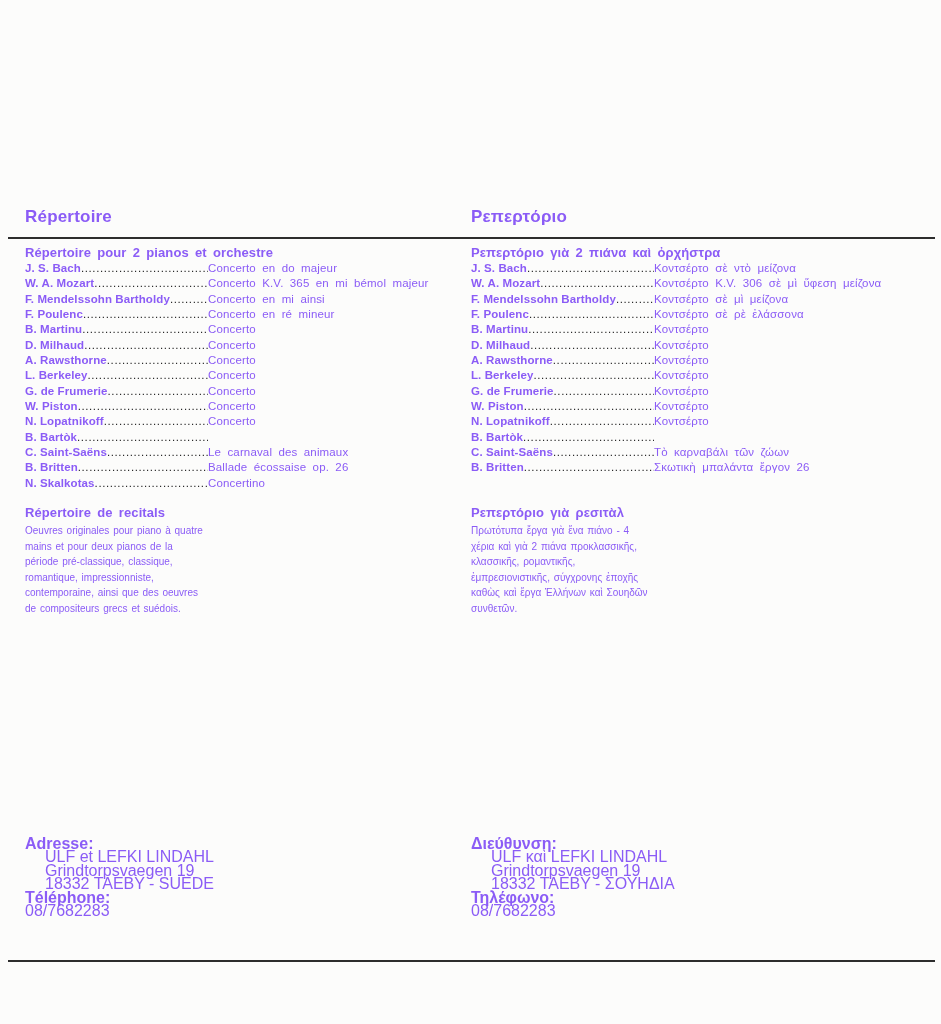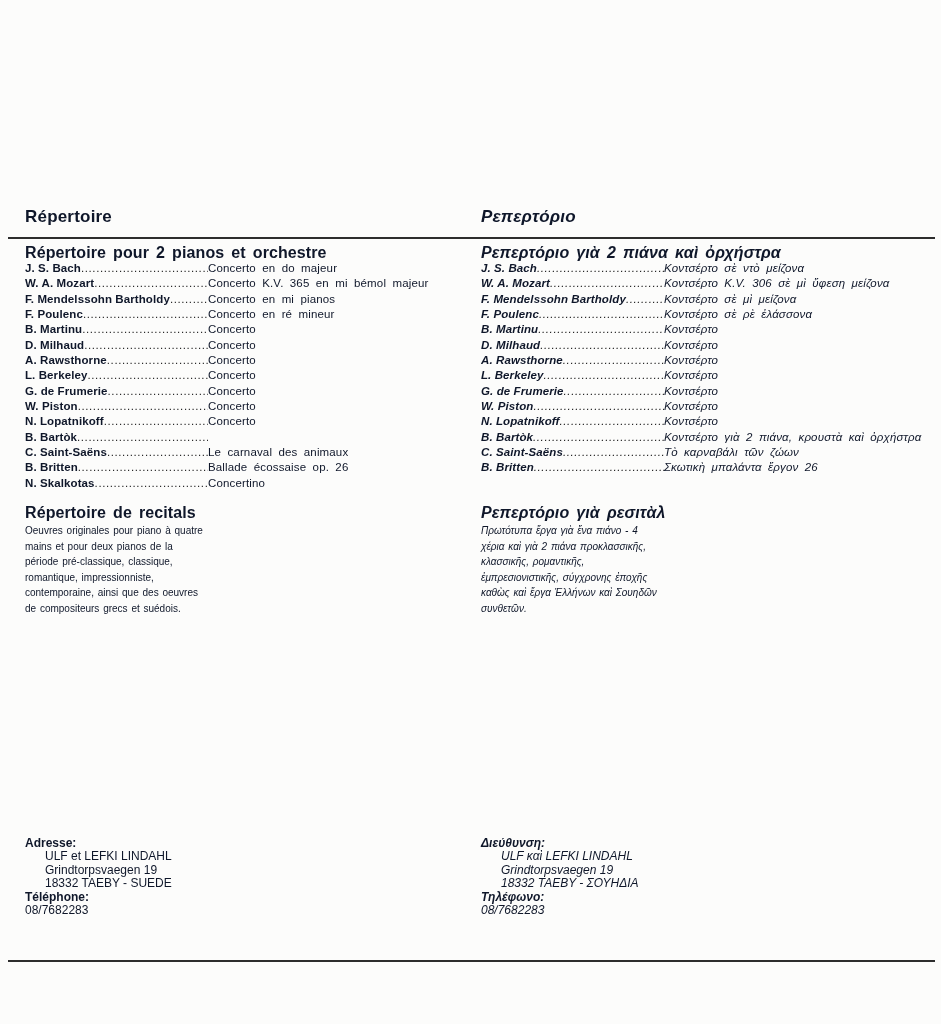--- a/index.html
+++ b/index.html
@@ -3,21 +3,21 @@
 <meta charset="utf-8">
 <style>
   html, body { margin: 0; padding: 0; background: #e9e9e7; }
   .page {
     position: relative;
     width: 941px;
     height: 1024px;
     margin: 0 auto;
     background: #fcfcfb;
     font-family: "Liberation Sans", "DejaVu Sans", sans-serif;
-    color: #0f172a;
+    color: #8b5cf6;
     overflow: hidden;
   }
   .rule {
     position: absolute;
     left: 8px;
     right: 6px;
     height: 2px;
     background: #2d2d2d;
   }
   .rule-top    { top: 237px; }
@@ -28,21 +28,21 @@
     top: 207px;
     margin: 0;
     font-size: 17px;
     line-height: 20px;
     font-weight: 700;
     letter-spacing: 0.2px;
   }
   .sec-head {
     position: absolute;
     margin: 0;
-    font-size: 16px;
+    font-size: 13px;
     line-height: 15px;
     font-weight: 700;
     word-spacing: 2.5px;
     letter-spacing: 0.1px;
   }
   .sub-head   { top: 245px; }
   .recit-head { top: 505px; }
 
   .rows {
     position: absolute;
@@ -79,28 +79,28 @@
     margin: 0;
     width: 320px;
     font-size: 10px;
     line-height: 15.5px;
     word-spacing: 1px;
     white-space: pre-line;
   }
   .contact {
     position: absolute;
     top: 837px;
-    font-size: 12px;
+    font-size: 16px;
     line-height: 13.4px;
   }
   .c-label { font-weight: 700; }
   .c-lines { white-space: pre-line; margin-left: 20px; }
 
   .col-l { left: 25px;  }
-  .col-r { left: 481px; font-style: italic; }
+  .col-r { left: 471px; }
   section { display: contents; }
 </style>
 </head>
 <body>
 
 <div class="page">
 
   <div class="rule rule-top"></div>
   <div class="rule rule-bottom"></div>
 
@@ -122,21 +122,21 @@
             <span class="nm">W. A. Mozart</span>
             <span class="dots"></span>
           </span>
         <span class="wk">Concerto K.V. 365 en mi bémol majeur</span>
       </div>
         <div class="row">
         <span class="lead">
             <span class="nm">F. Mendelssohn Bartholdy</span>
             <span class="dots"></span>
           </span>
-        <span class="wk">Concerto en mi pianos</span>
+        <span class="wk">Concerto en mi ainsi</span>
       </div>
         <div class="row">
         <span class="lead">
             <span class="nm">F. Poulenc</span>
             <span class="dots"></span>
           </span>
         <span class="wk">Concerto en ré mineur</span>
       </div>
         <div class="row">
         <span class="lead">
@@ -315,21 +315,20 @@
             <span class="nm">N. Lopatnikoff</span>
             <span class="dots"></span>
           </span>
         <span class="wk">Κοντσέρτο</span>
       </div>
         <div class="row">
         <span class="lead">
             <span class="nm">B. Bartòk</span>
             <span class="dots"></span>
           </span>
-        <span class="wk">Κοντσέρτο γιὰ 2 πιάνα, κρουστὰ καὶ ὀρχήστρα</span>
       </div>
         <div class="row">
         <span class="lead">
             <span class="nm">C. Saint-Saëns</span>
             <span class="dots"></span>
           </span>
         <span class="wk">Τὸ καρναβάλι τῶν ζώων</span>
       </div>
         <div class="row">
         <span class="lead">

